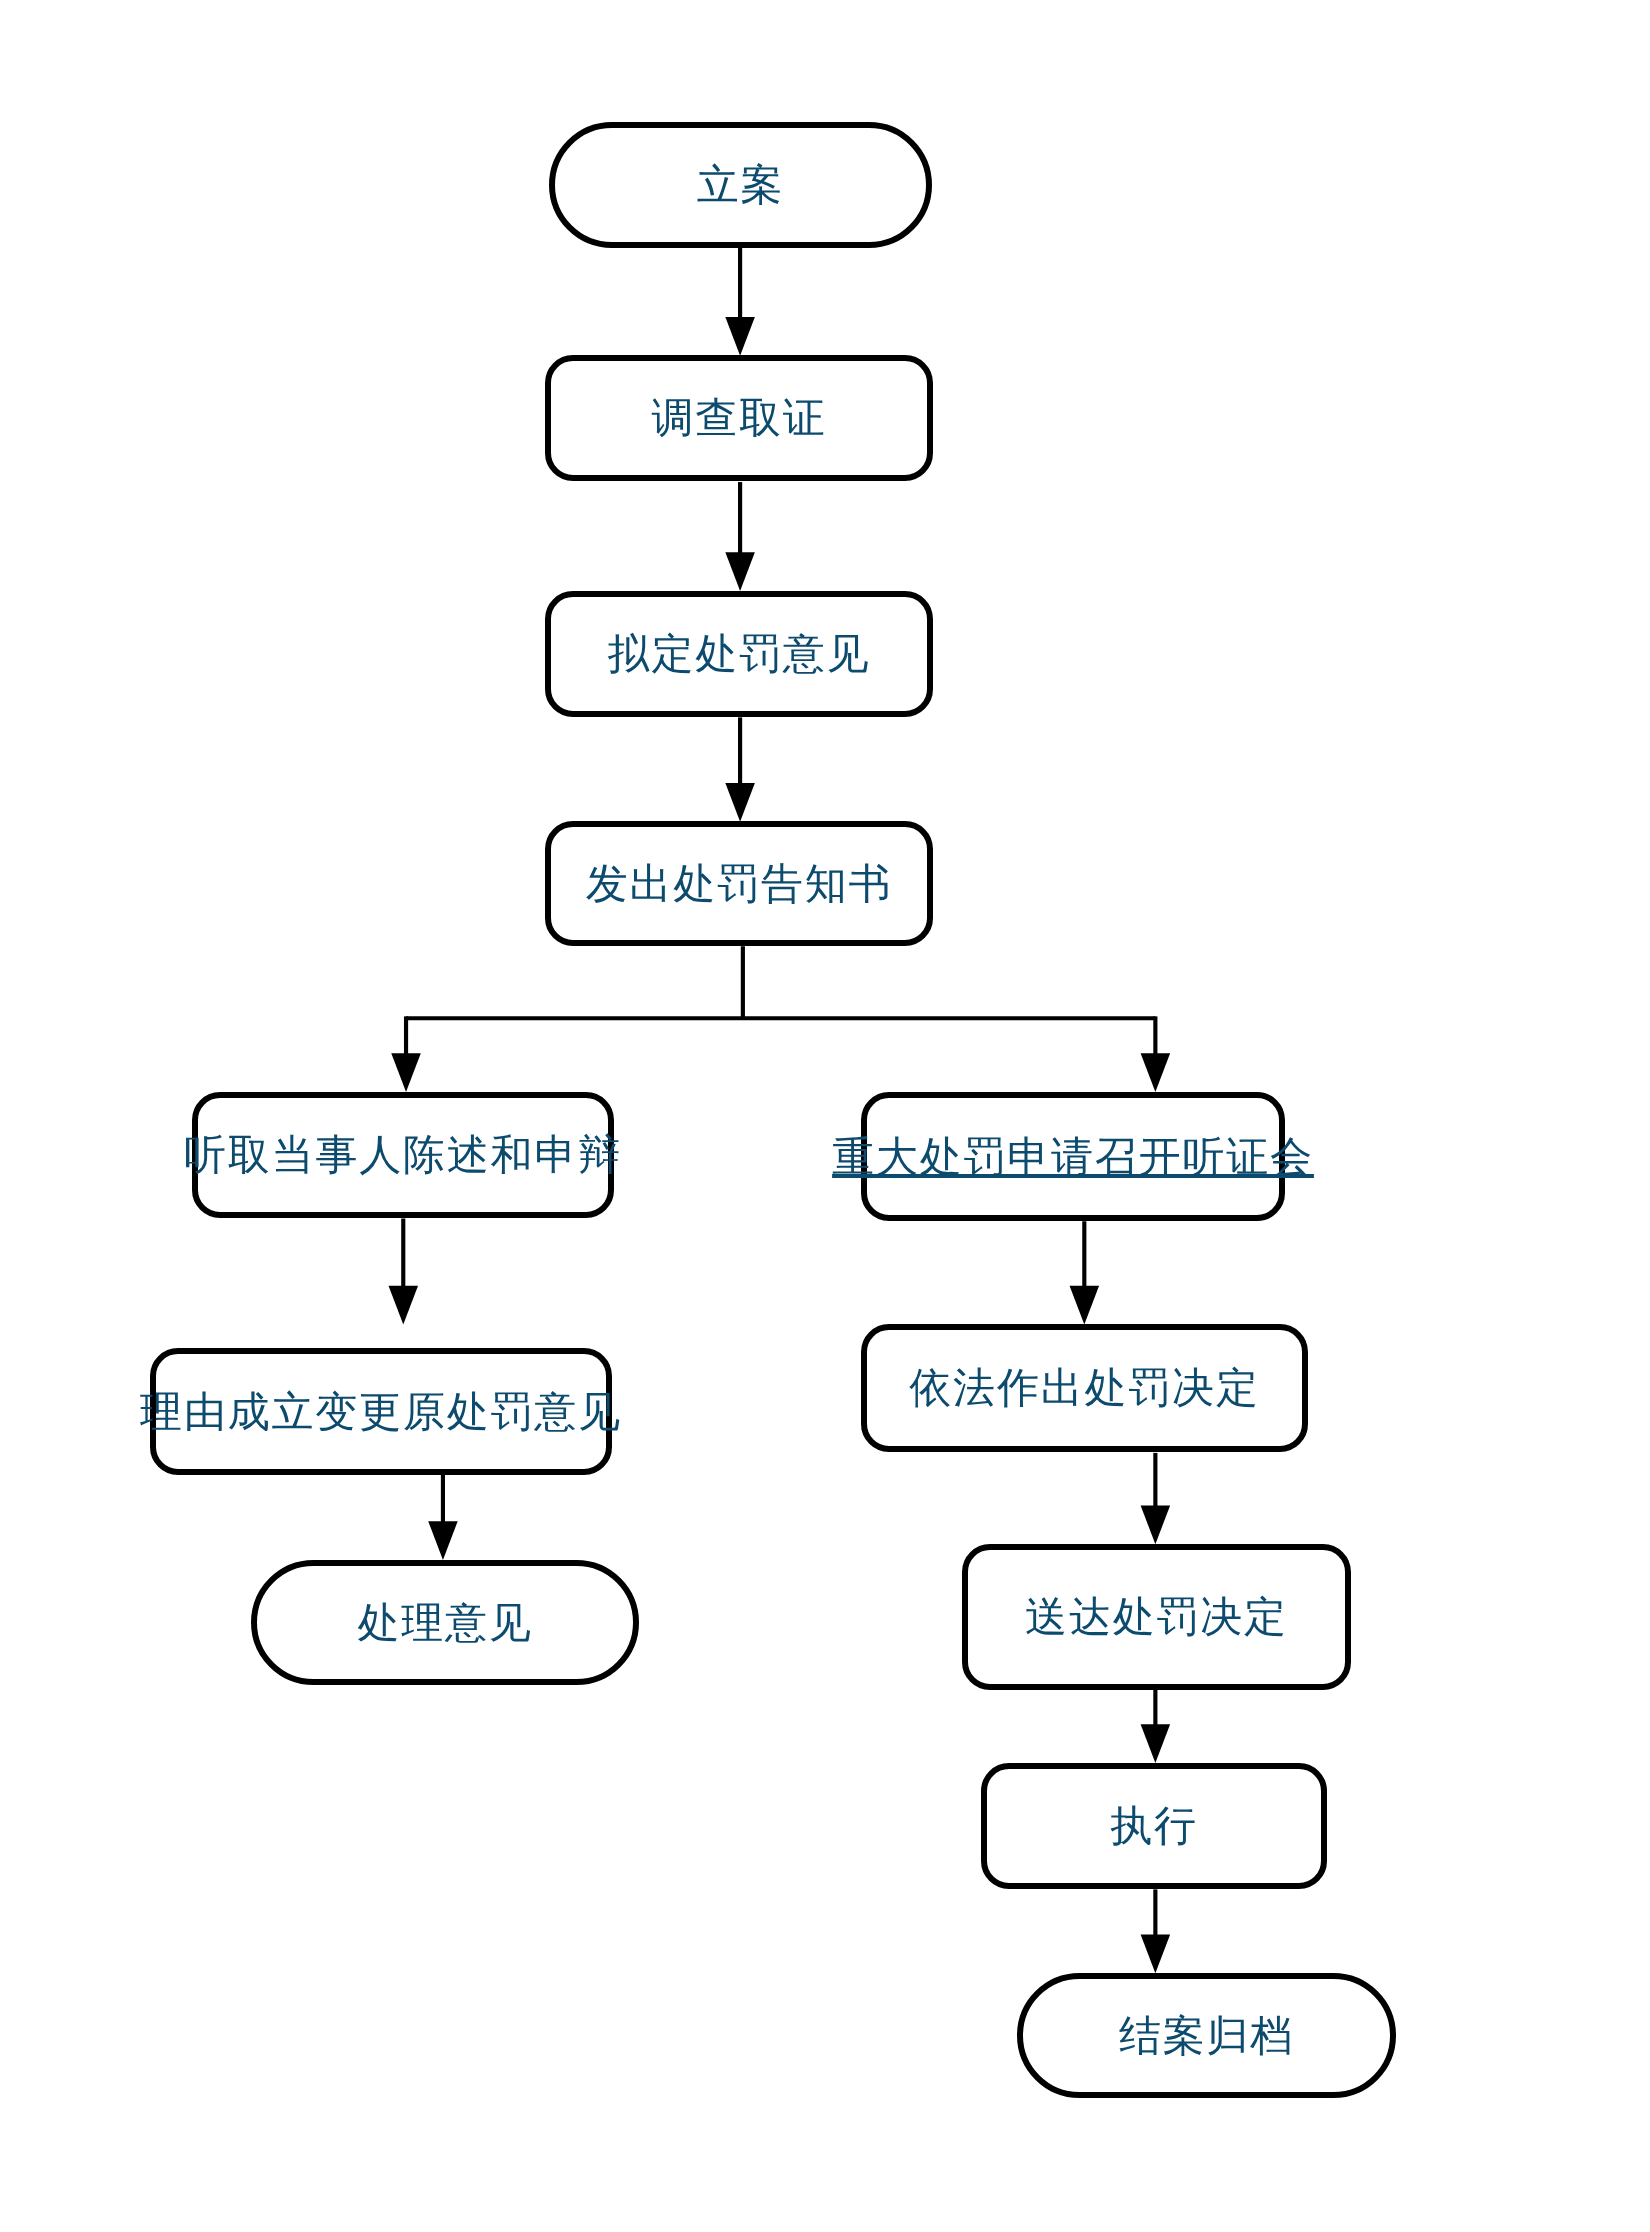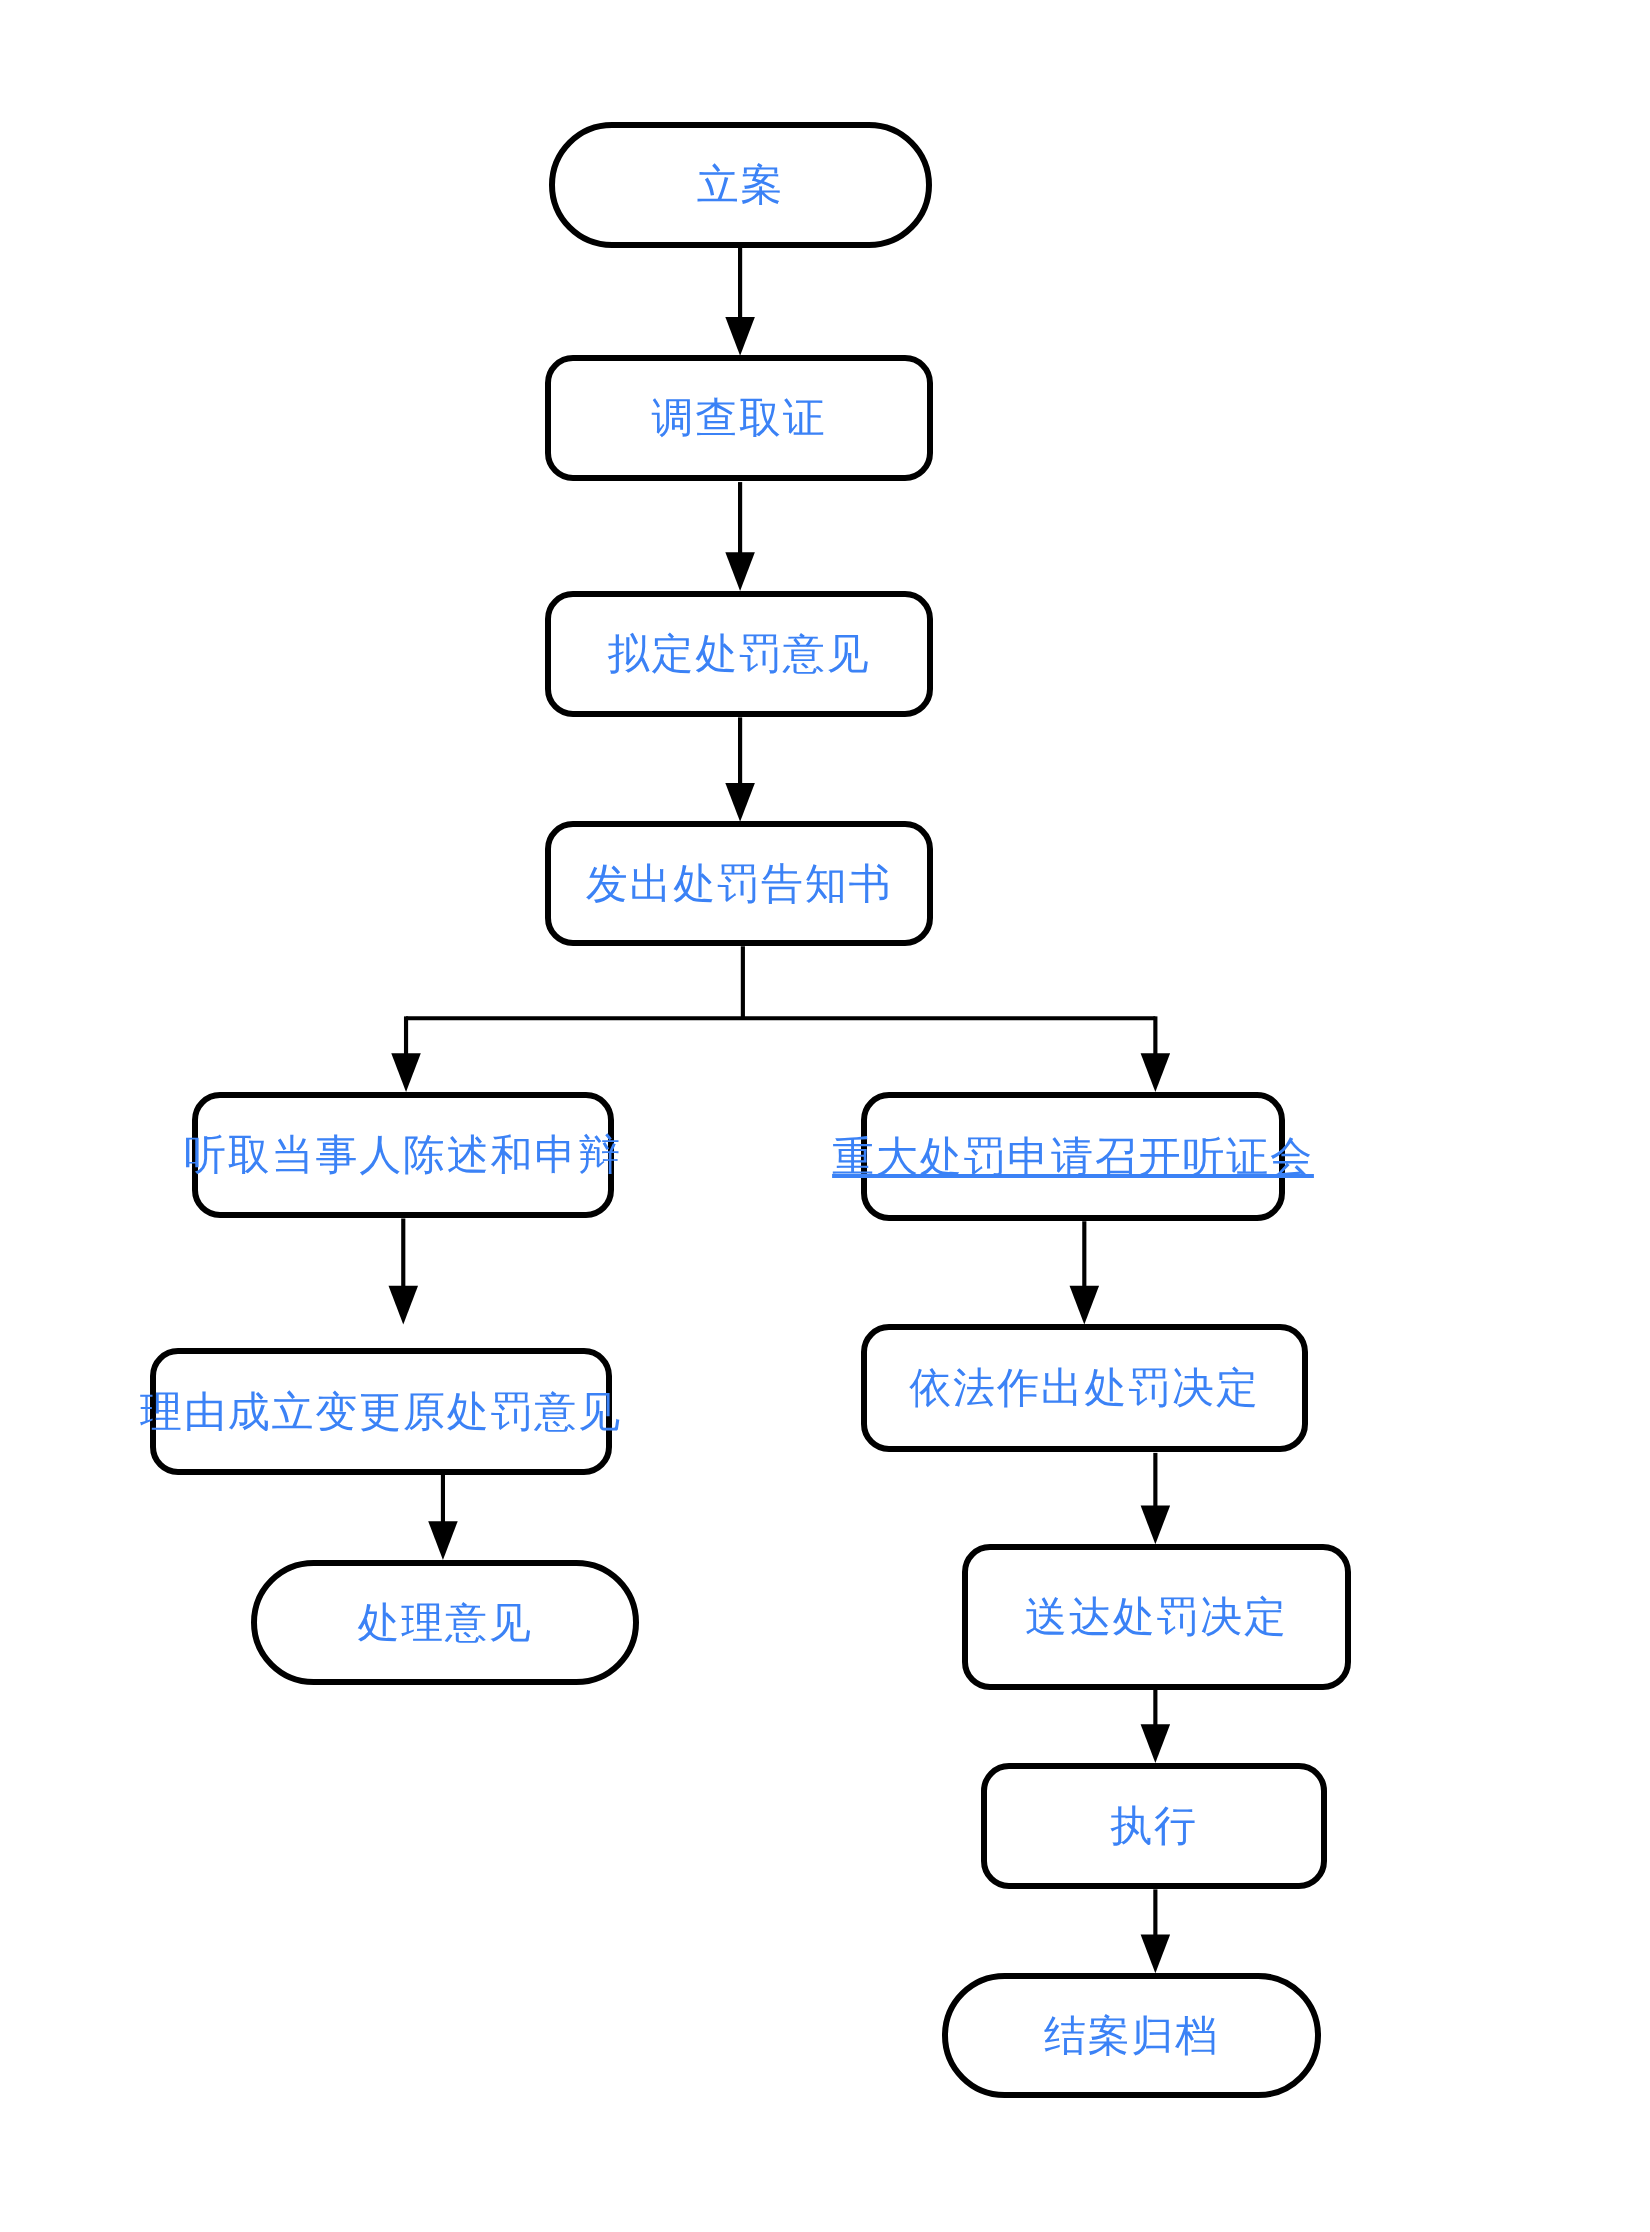--- a/index.html
+++ b/index.html
@@ -23,21 +23,21 @@
     height: 2233px;
   }
   .node {
     position: absolute;
     box-sizing: border-box;
     border: 6.5px solid #000000;
     background: #ffffff;
     display: flex;
     align-items: center;
     justify-content: center;
-    color: #3b82f6;
+    color: #0c4a6e;
     font-size: 42px;
     letter-spacing: 1.8px;
     white-space: nowrap;
     line-height: 1;
   }
   .node.rrect { border-radius: 28px; }
   .node.stadium { border-radius: 922px; }
   .edge-line { stroke: #000000; stroke-width: 4.5; fill: none; }
   .edge-head { fill: #000000; stroke: none; }
 </style>
@@ -140,18 +140,18 @@
   </div>
 
   <div class="node rrect" style="left:962px; top:1544px; width:389px; height:146px;">
     <span>送达处罚决定</span>
   </div>
 
   <div class="node rrect" style="left:981px; top:1763px; width:346px; height:126px;">
     <span>执行</span>
   </div>
 
-  <div class="node stadium" style="left:942px; top:1973px; width:379px; height:125px;align-items:center;">
+  <div class="node stadium" style="left:1017px; top:1973px; width:379px; height:125px;align-items:center;">
     <span>结案归档</span>
   </div>
 
 </div>
 
 
 </body></html>

